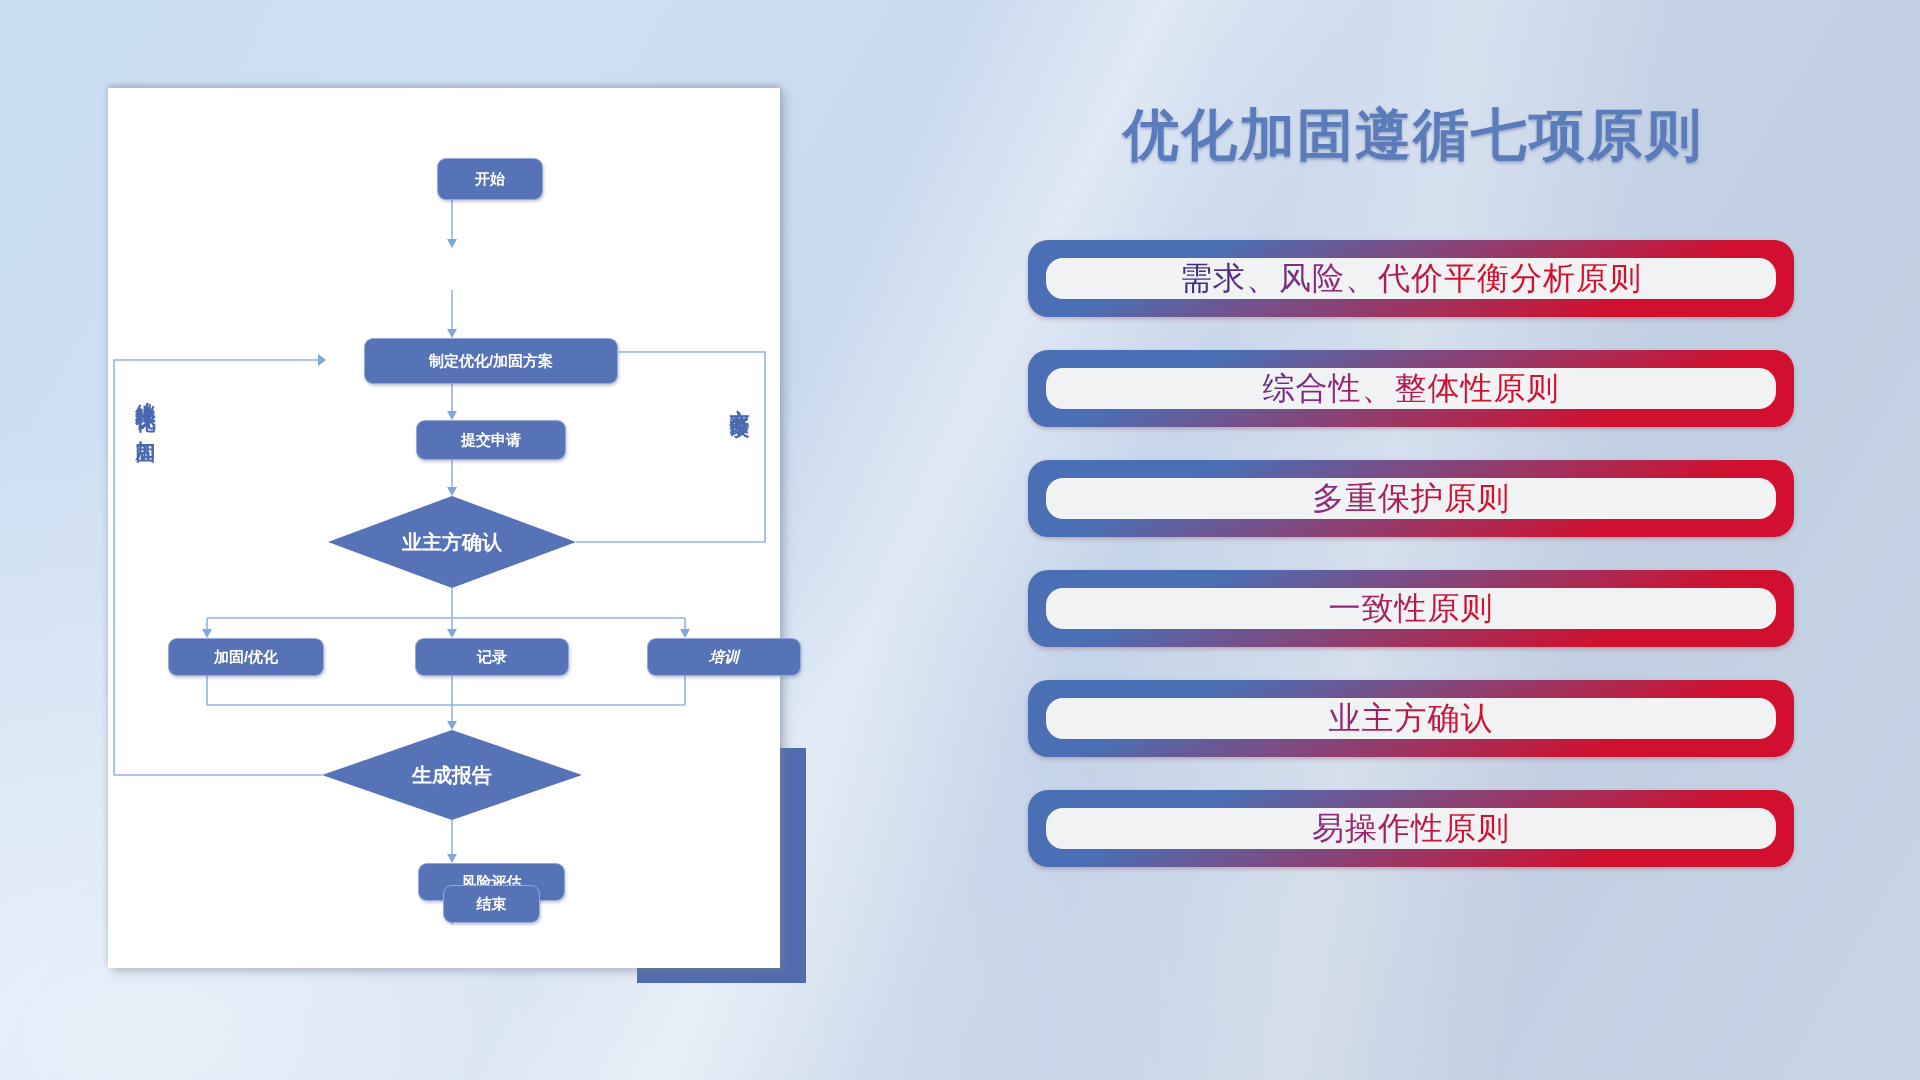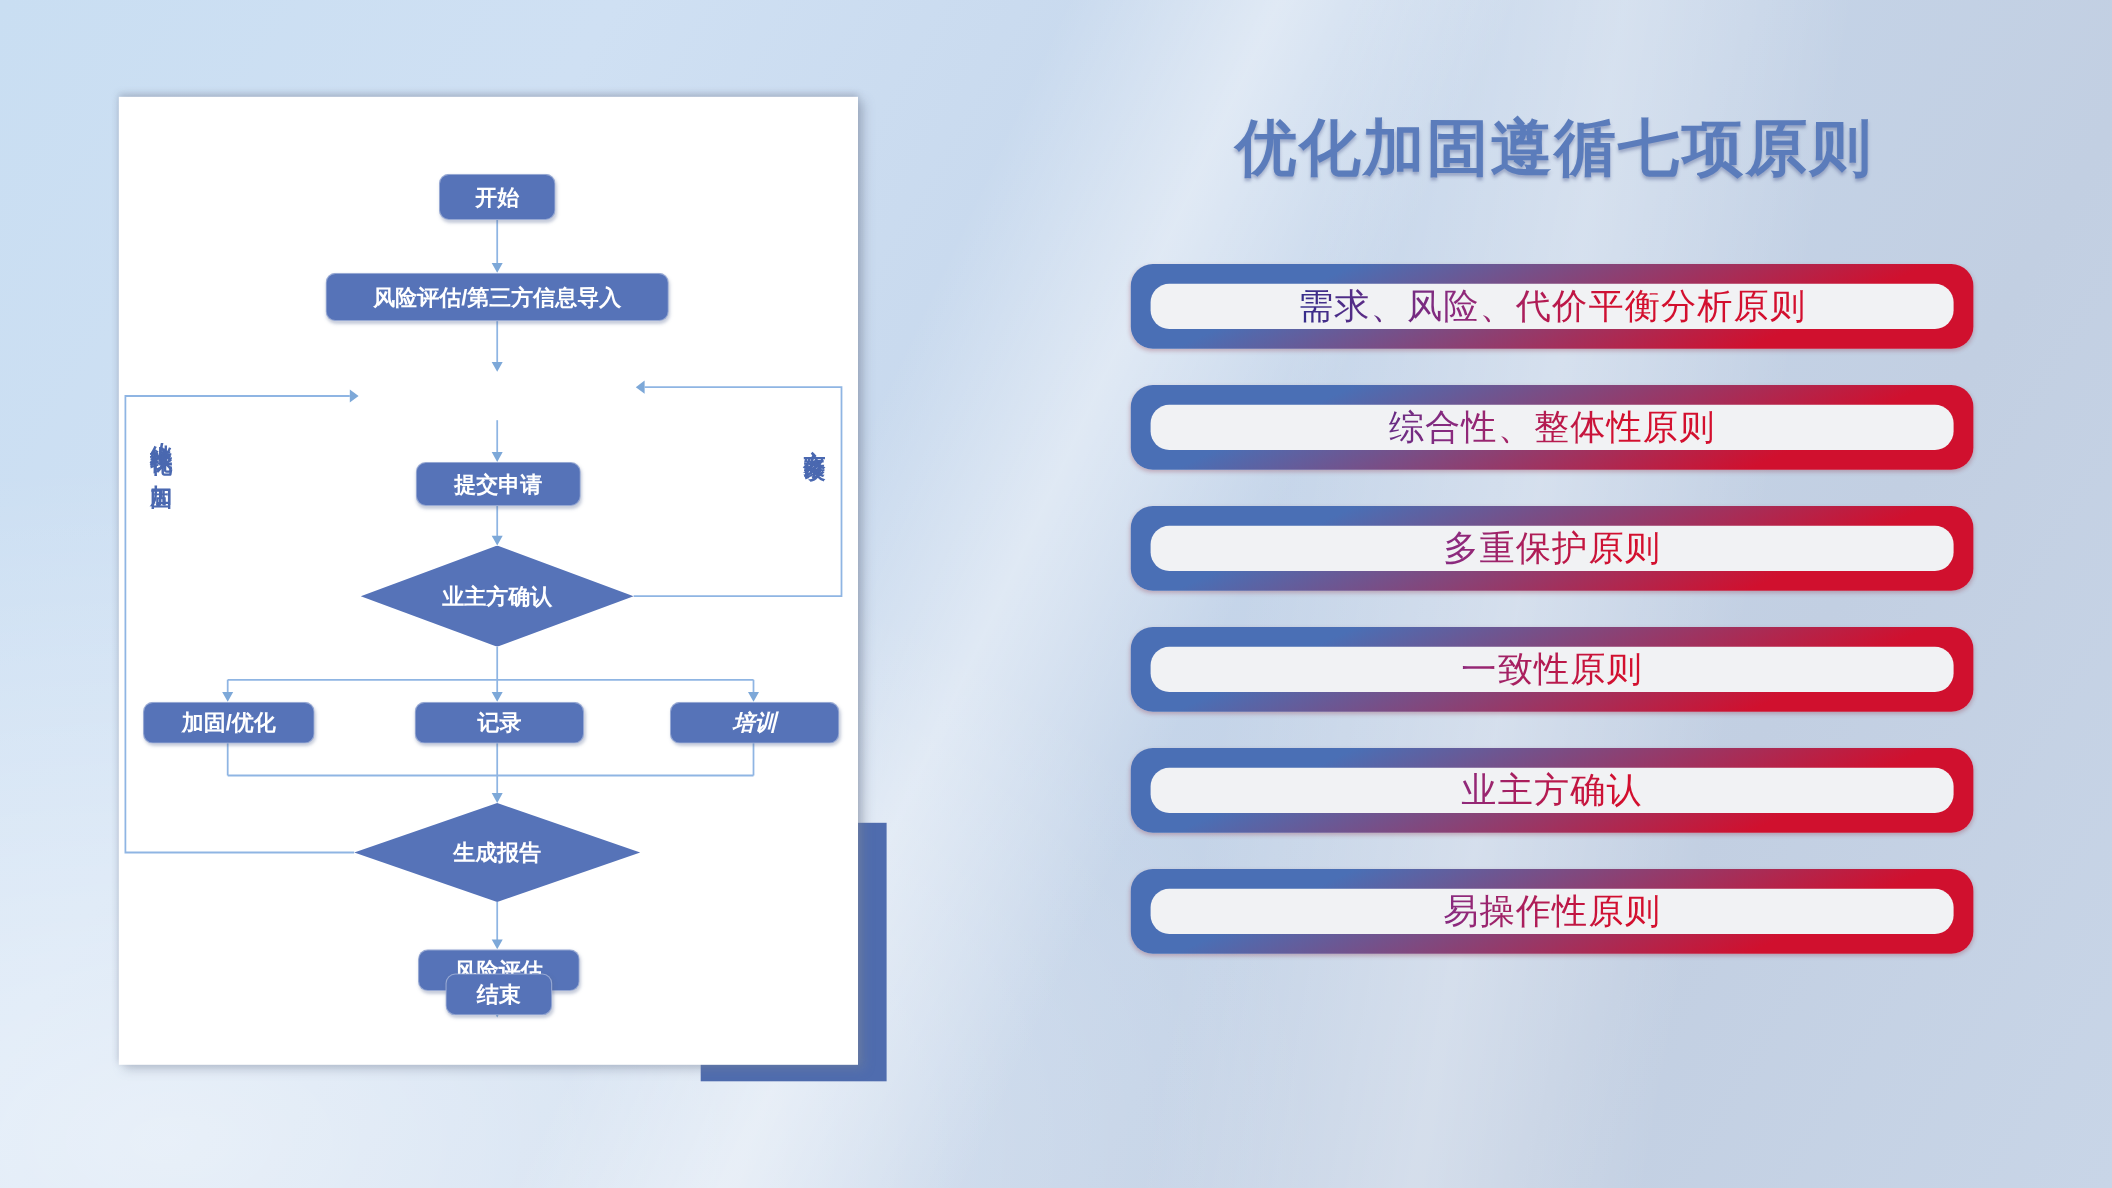--- a/index.html
+++ b/index.html
@@ -23,24 +23,25 @@
     background:var(--card_bg);z-index:2;
     box-shadow:0 -3px 6px rgba(125,135,158,.45), 5px 4px 9px rgba(120,130,152,.42);
   }
   .card svg{position:absolute;left:0;top:0;width:672px;height:880px;}
   svg line, svg polyline{stroke:var(--connector);stroke-width:1.6;fill:none;}
   .ah{fill:var(--arrow);stroke:none;}
 
   .fnode{
     position:absolute;display:flex;align-items:center;justify-content:center;
     background:var(--node_fill);color:var(--node_text);
-    font-weight:bold;font-size:20px;border-radius:9px;
+    font-weight:bold;font-size:15px;border-radius:9px;
     border:1px solid rgba(255,255,255,.38);
     box-shadow:1px 2px 3px rgba(90,105,150,.35);
     white-space:nowrap;
+    margin-left:38px;
   }
   .diamond{
     position:absolute;display:flex;align-items:center;justify-content:center;
     background:var(--node_fill);color:var(--node_text);
     font-weight:bold;font-size:20px;
     clip-path:polygon(50% 0,100% 50%,50% 100%,0 50%);
     border:none;border-radius:0;box-shadow:none;
   }
   .vlabel{
     position:absolute;color:var(--side_label);font-weight:bold;font-size:20px;
@@ -116,22 +117,22 @@
 
       <polyline points="214,687 6,687 6,272 210,272"></polyline>
         <polygon class="ah" points="210,266 210,278 218,272"></polygon>
 
       <polyline points="468,454 657,454 657,264 478,264"></polyline>
         <polygon class="ah" points="478,258 478,270 470,264"></polygon>
     </svg>
 
     <div class="fnode" style="left:291px;top:70px;width:104px;height:40px;">开始</div>
 
-    <div class="fnode" style="left:188px;top:160px;width:310px;height:42px;">风险评估/第三方信息导入</div>
 
+    <div class="fnode" style="left:218px;top:250px;width:252px;height:44px;">制定优化/加固方案</div>
 
     <div class="fnode" style="left:270px;top:332px;width:148px;height:38px;">提交申请</div>
 
     <div class="diamond" style="left:220px;top:408px;width:248px;height:92px;">业主方确认</div>
 
     <div class="fnode" style="left:22px;top:550px;width:154px;height:36px;">加固/优化</div>
 
     <div class="fnode" style="left:269px;top:550px;width:152px;height:36px;">记录</div>
 
     <div class="fnode" style="left:501px;top:550px;width:152px;height:36px;font-style:italic;">培训</div>

